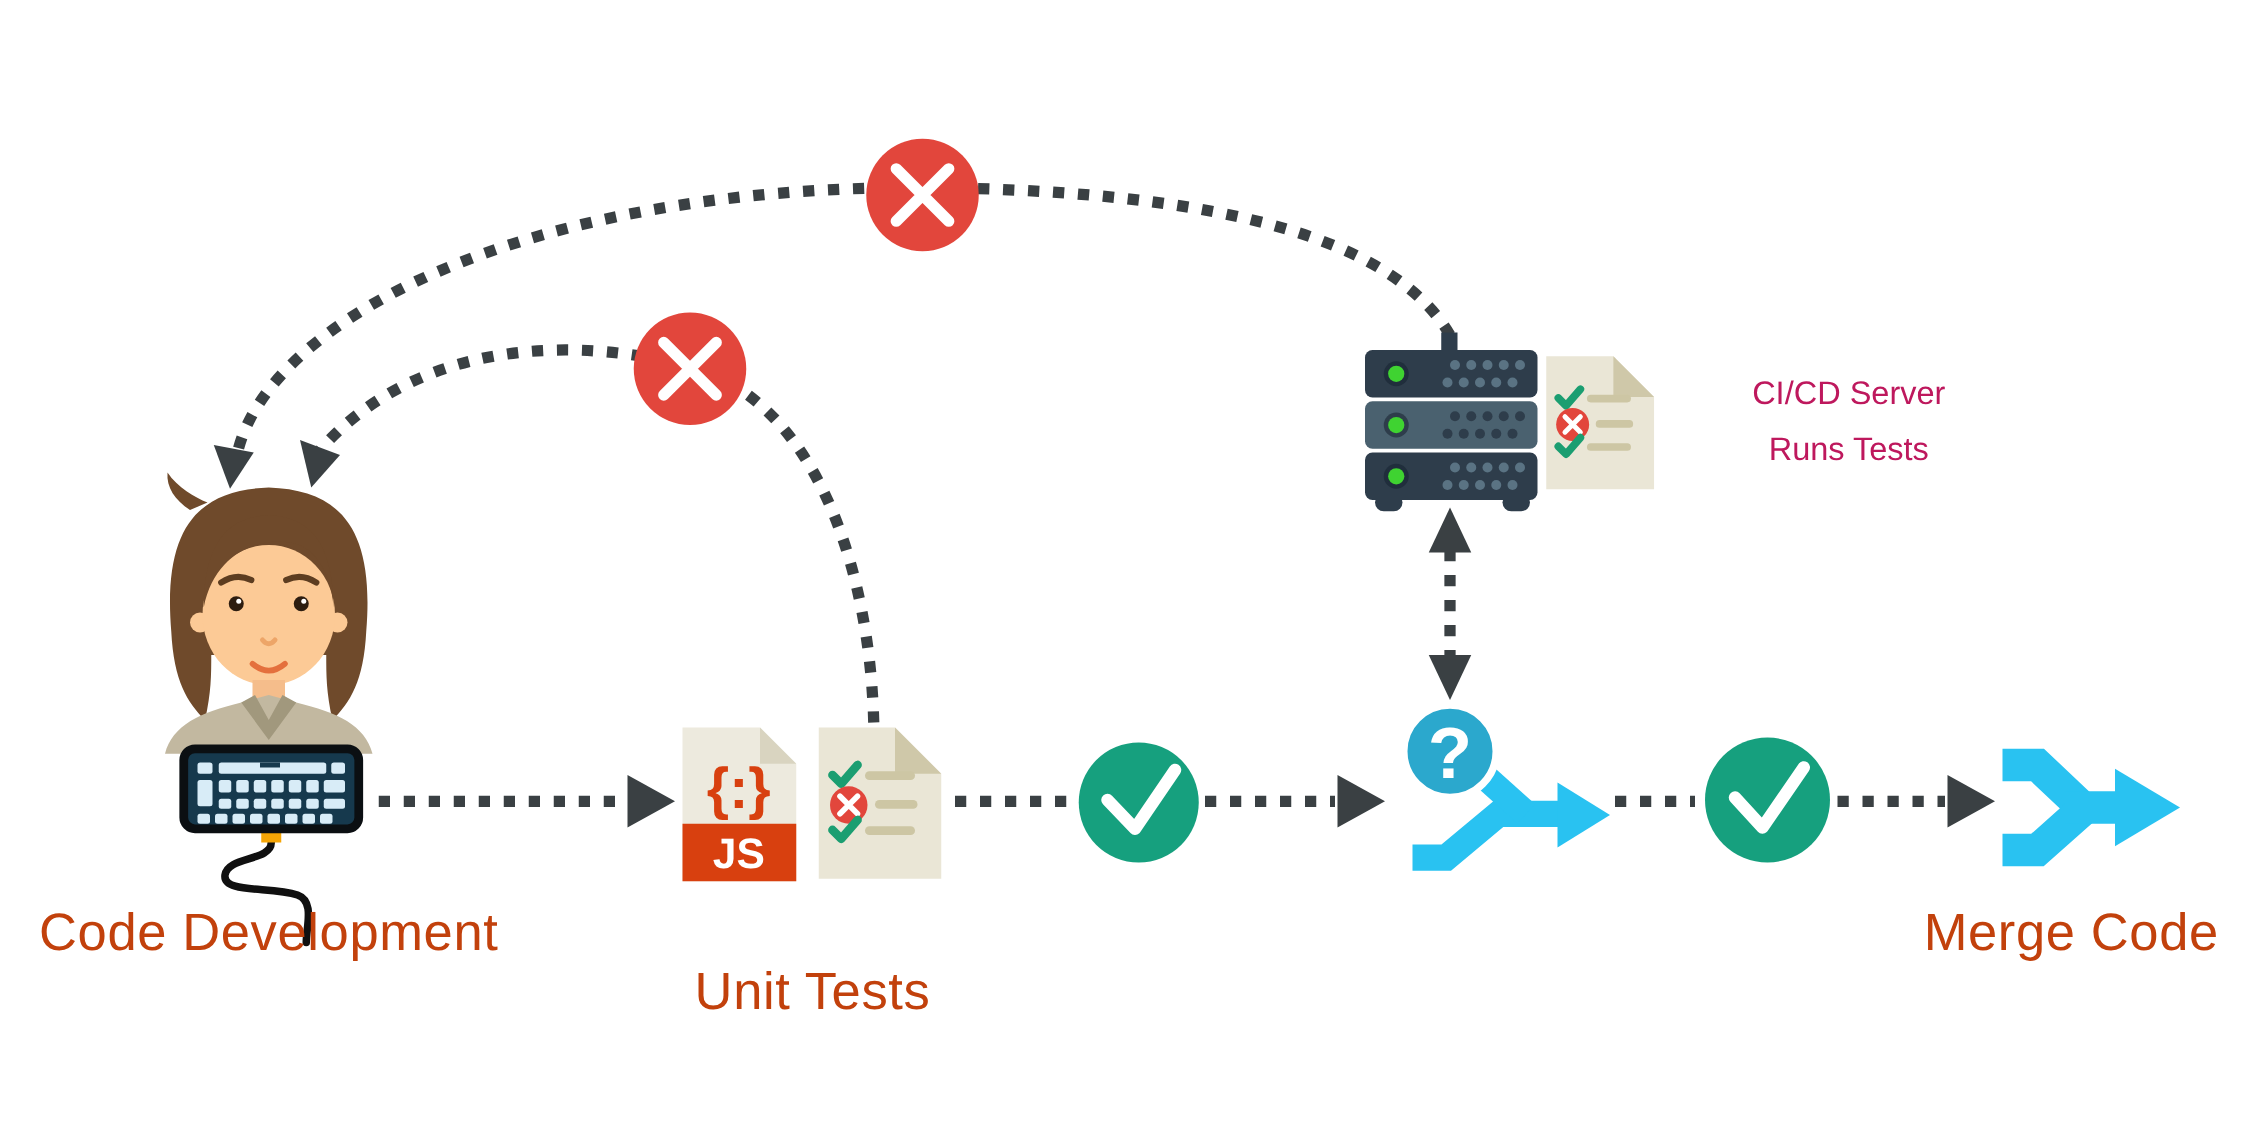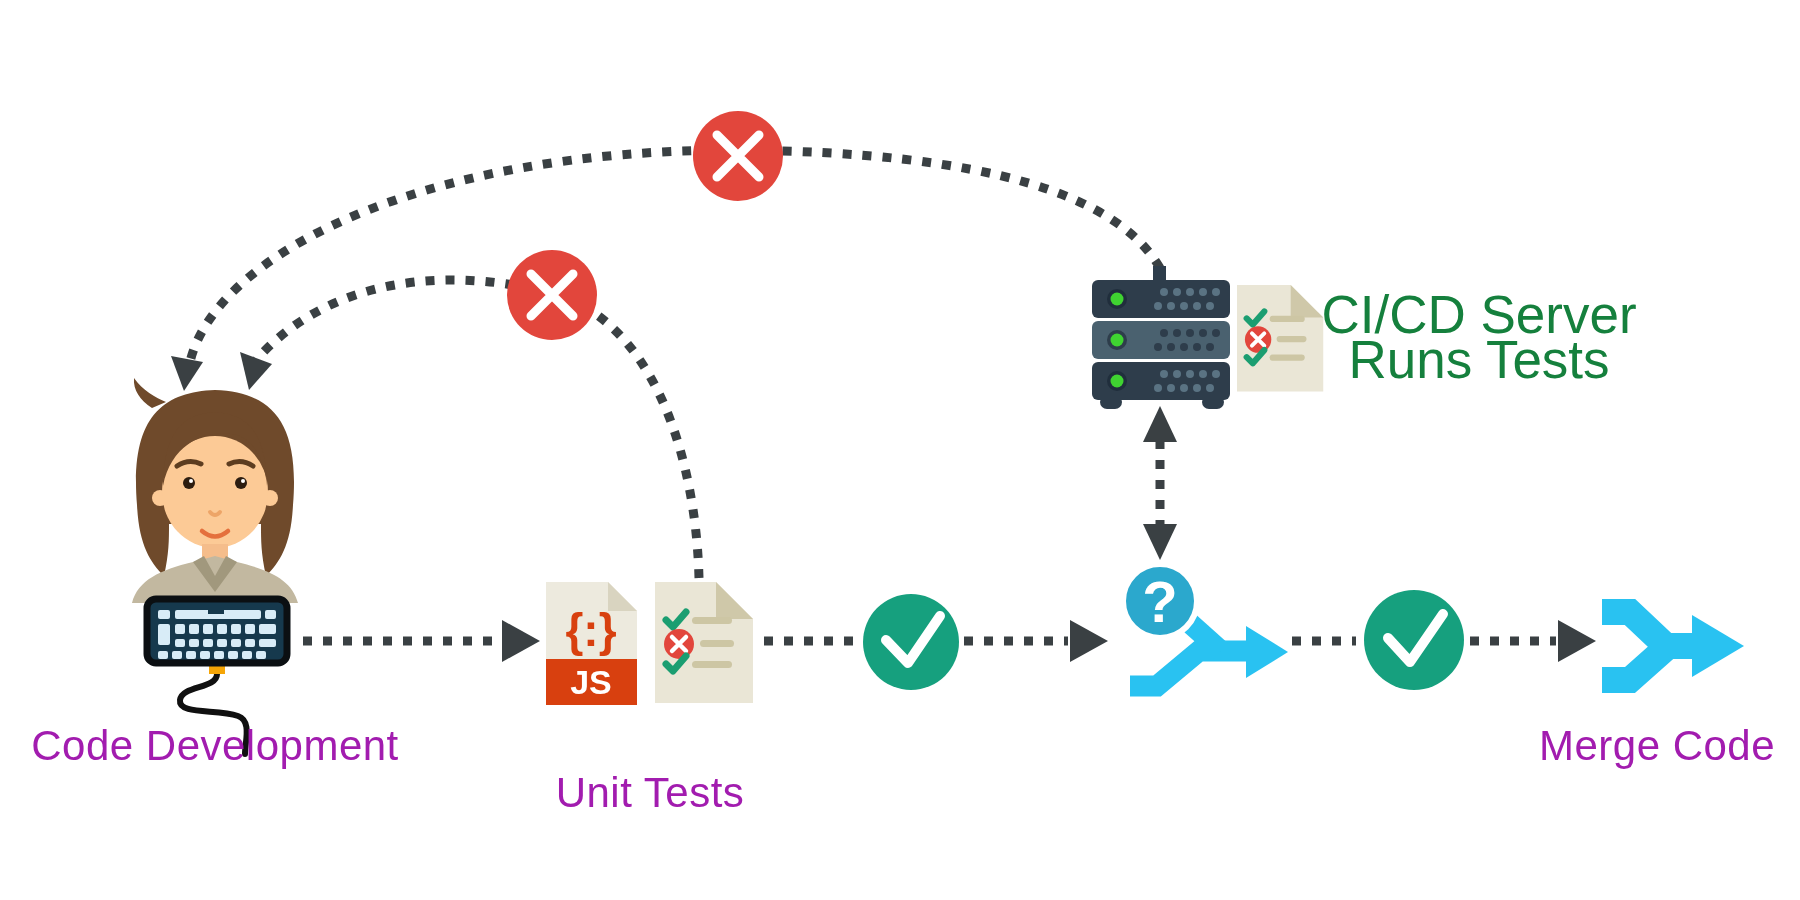--- a/index.html
+++ b/index.html
@@ -9,31 +9,31 @@
     height: 900px;
     background: #ffffff;
     overflow: hidden;
     font-family: "Liberation Sans", sans-serif;
   }
   .stage svg { position: absolute; left: 0; top: 0; }
   .node-label {
     position: absolute;
     transform: translateX(-50%);
     font-size: 42px;
-    color: #a21caf;
+    color: #c2410c;
     text-align: center;
     white-space: nowrap;
     letter-spacing: 0.5px;
   }
   .server-label {
     position: absolute;
     transform: translateX(-50%);
-    font-size: 53px;
+    font-size: 26px;
     line-height: 45px;
-    color: #15803d;
+    color: #be185d;
     text-align: center;
     white-space: nowrap;
   }
   text { font-family: "Liberation Sans", sans-serif; }
 </style>
 </head>
 <body>
 
 <div class="stage">
 

